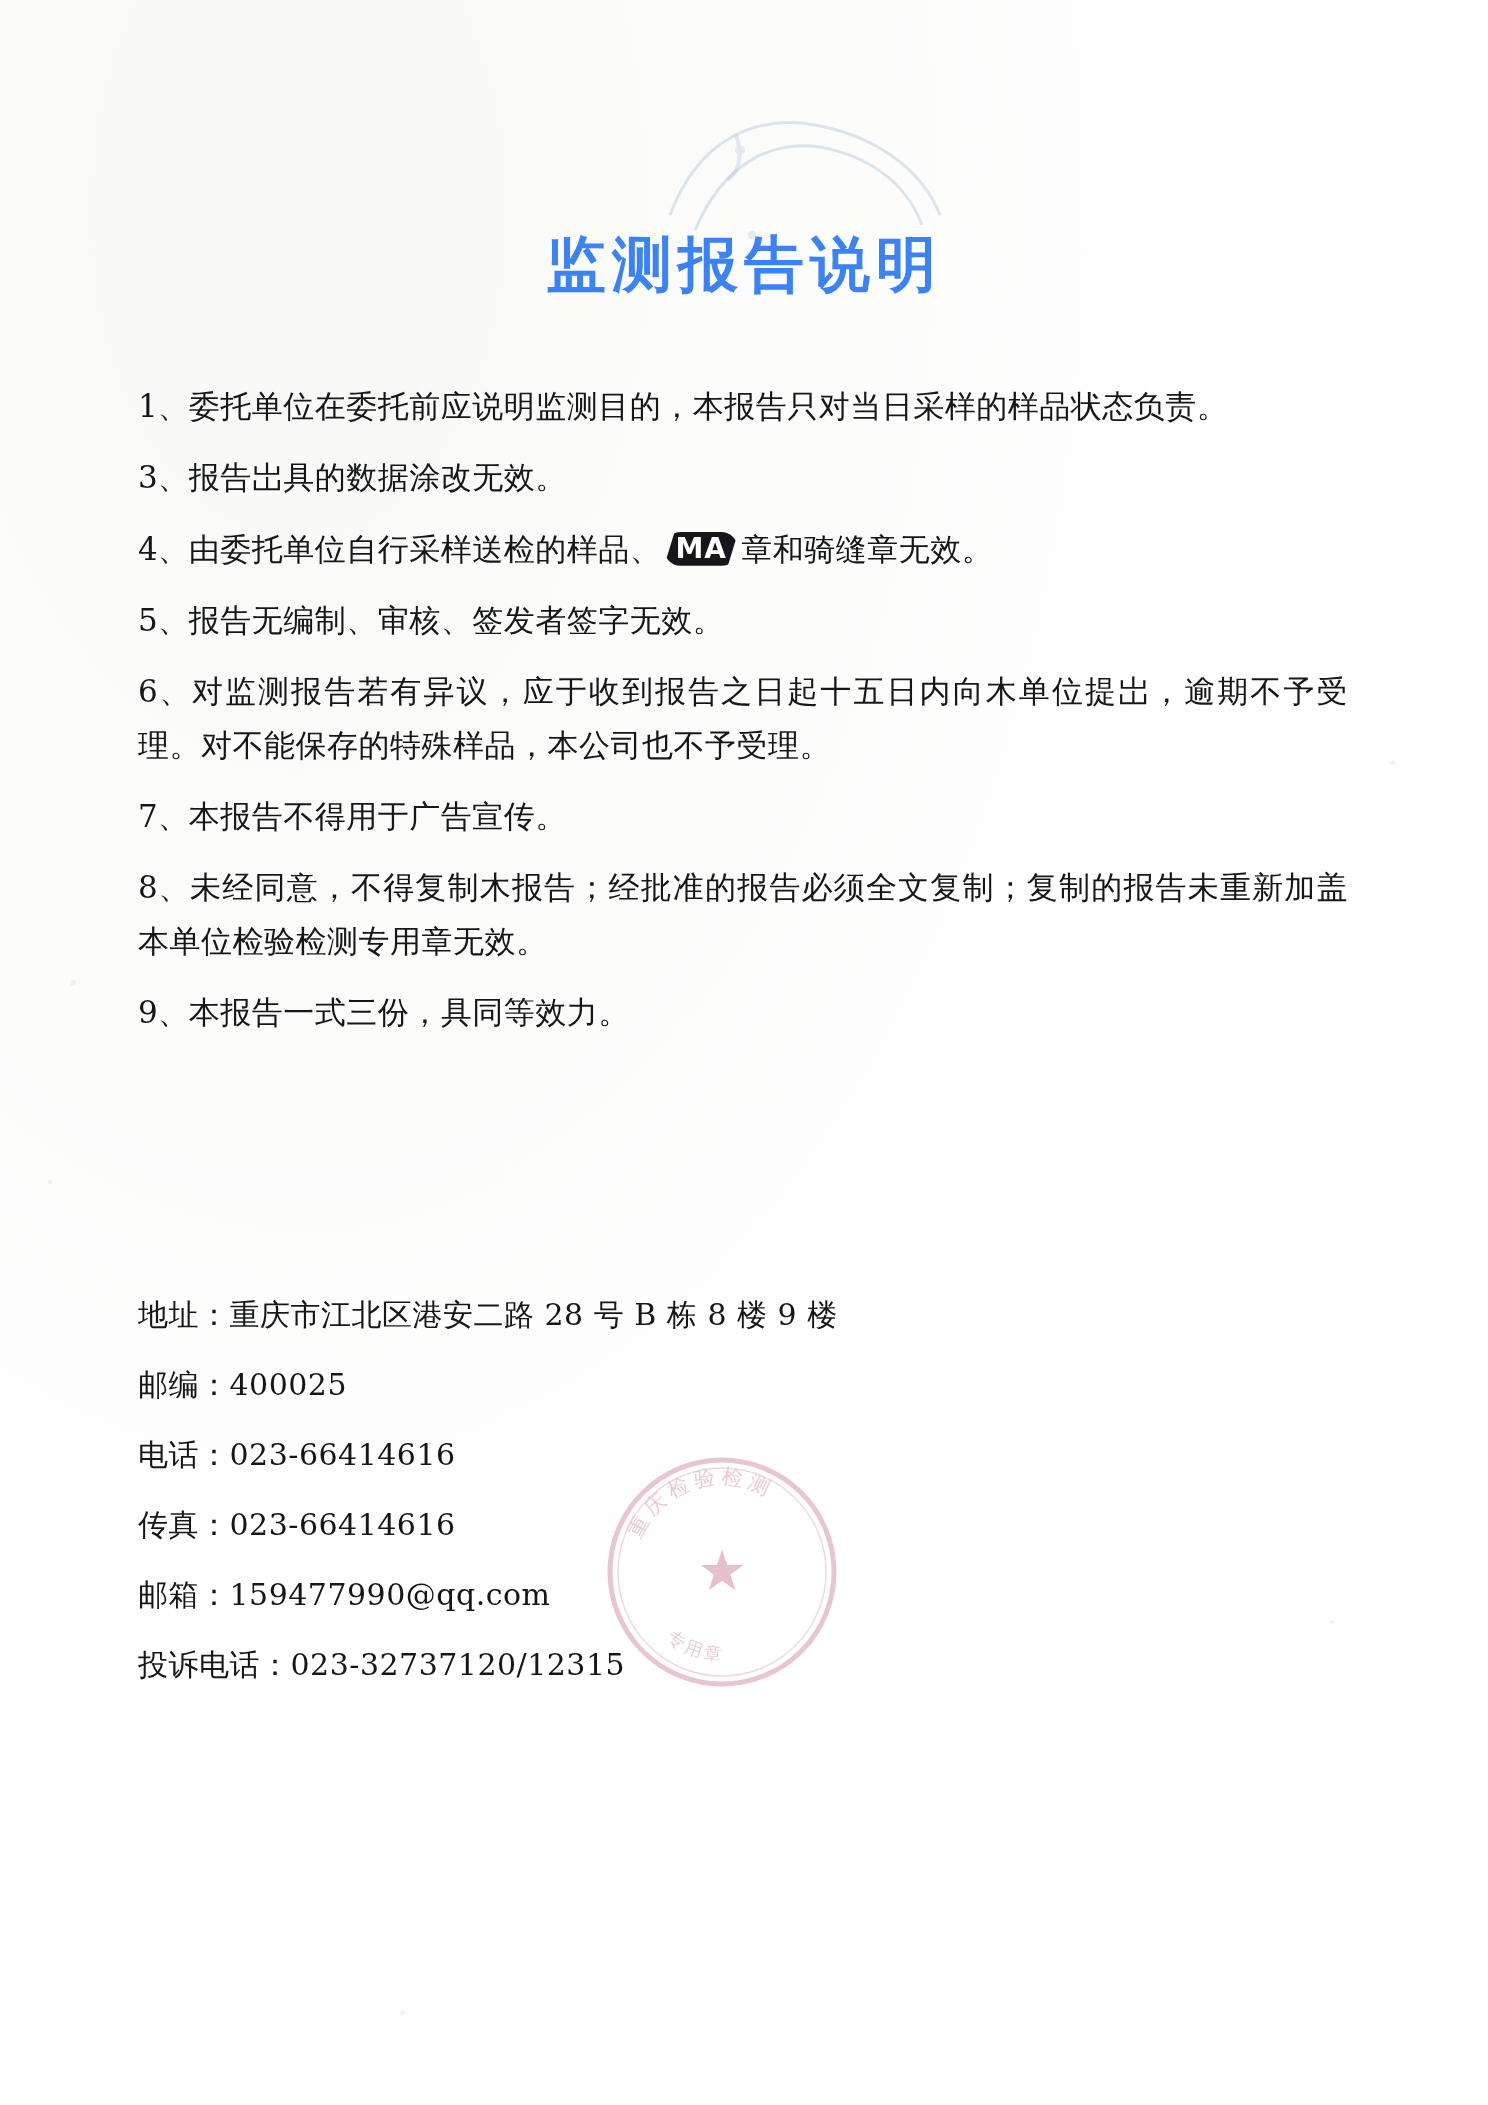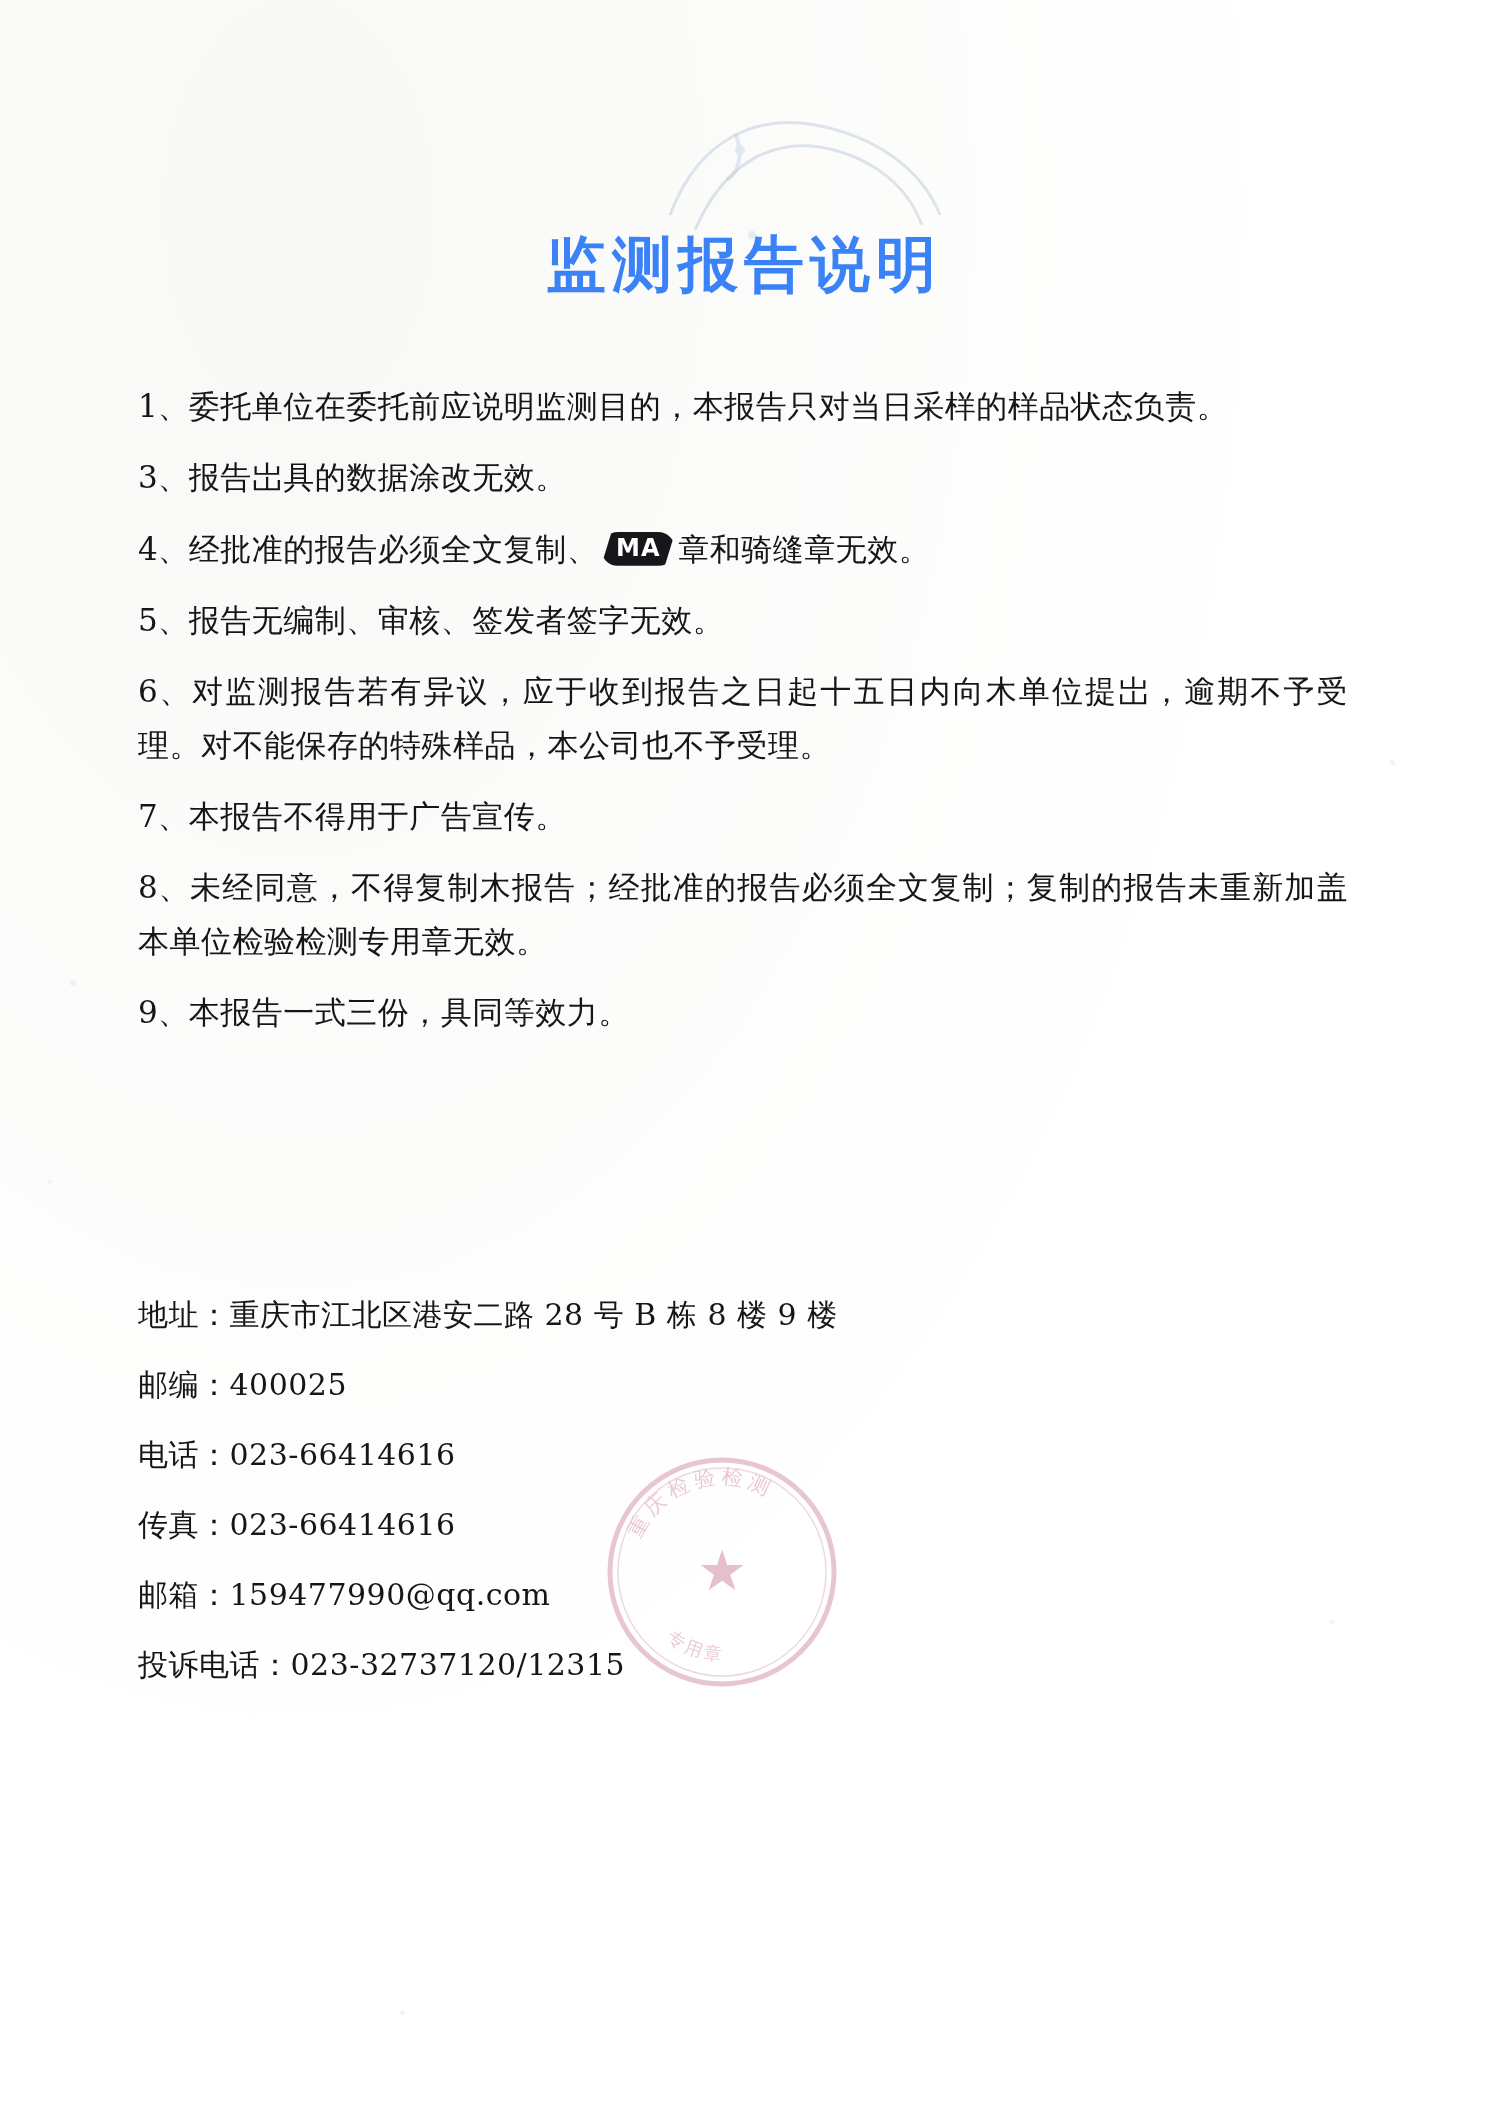--- a/index.html
+++ b/index.html
@@ -91,21 +91,21 @@
     background: #15171a;
     border-radius: 17px / 17px;
     clip-path: polygon(14% 0%, 100% 0%, 86% 100%, 0% 100%);
   }
   .ma-mark .ma-text {
     position: absolute;
     inset: 0;
     color: #ffffff;
     font-family: "DejaVu Sans", "Liberation Sans", sans-serif;
     font-weight: bold;
-    font-size: 24px;
+    font-size: 28px;
     letter-spacing: 1px;
     display: flex;
     align-items: center;
     justify-content: center;
   }
 
   
   .contact-block {
     position: absolute;
     top: 1300px;
@@ -165,21 +165,21 @@
     <div class="clause">
       <span class="num">1、</span><span>委托单位在委托前应说明监测目的，本报告只对当日采样的样品状态负责。</span>
     </div>
 
 
     <div class="clause">
       <span class="num">3、</span><span>报告岀具的数据涂改无效。</span>
     </div>
 
     <div class="clause">
-      <span class="num">4、</span><span>经批准的报告必须全文复制、</span><span class="ma-mark"><span class="ma-body"></span><span class="ma-text">MA</span></span><span>章和骑缝章无效。</span>
+      <span class="num">4、</span><span>由委托单位自行采样送检的样品、</span><span class="ma-mark"><span class="ma-body"></span><span class="ma-text">MA</span></span><span>章和骑缝章无效。</span>
     </div>
 
     <div class="clause">
       <span class="num">5、</span><span>报告无编制、审核、签发者签字无效。</span>
     </div>
 
     <div class="clause">
       <span class="num">6、</span><span>对监测报告若有异议，应于收到报告之日起十五日内向木单位提岀，逾期不予受理。对不能保存的特殊样品，本公司也不予受理。</span>
     </div>
 

